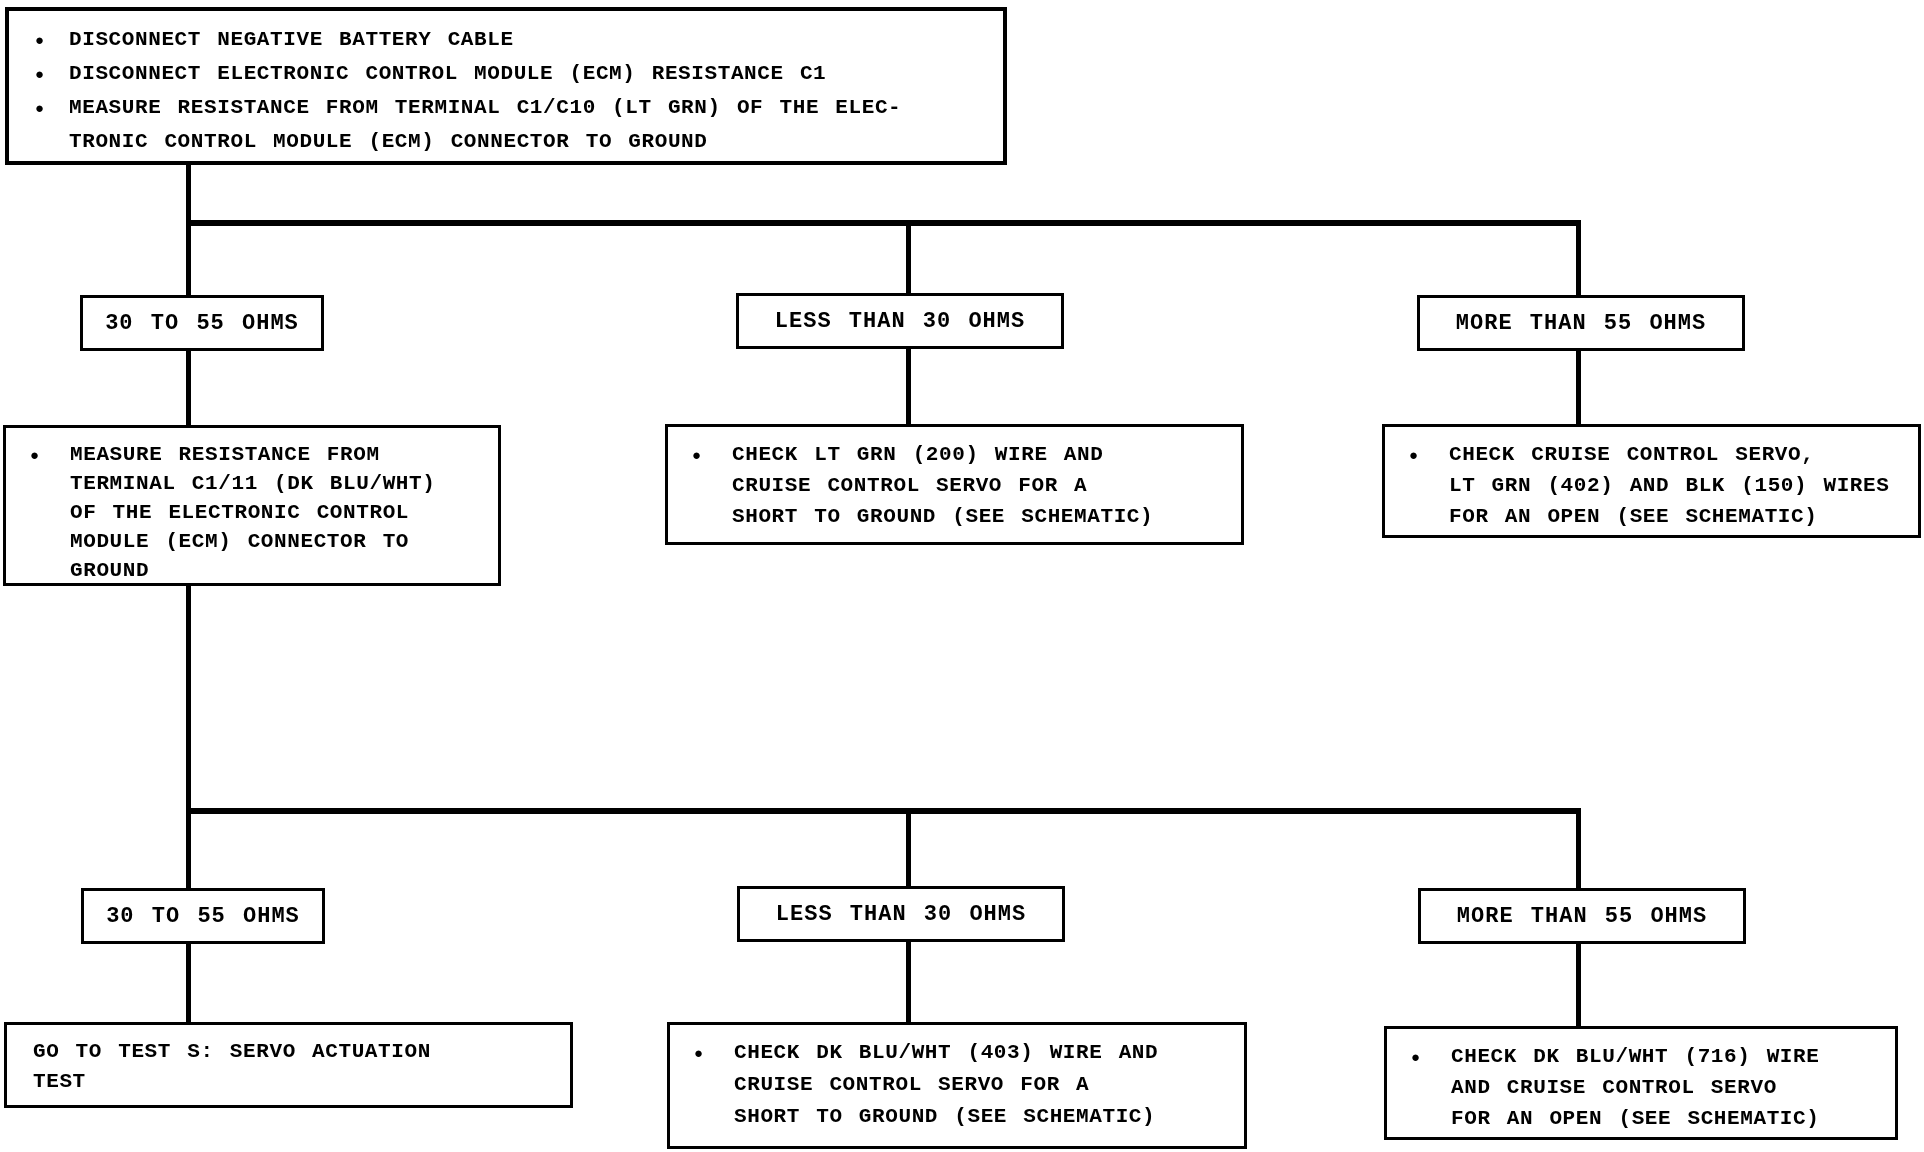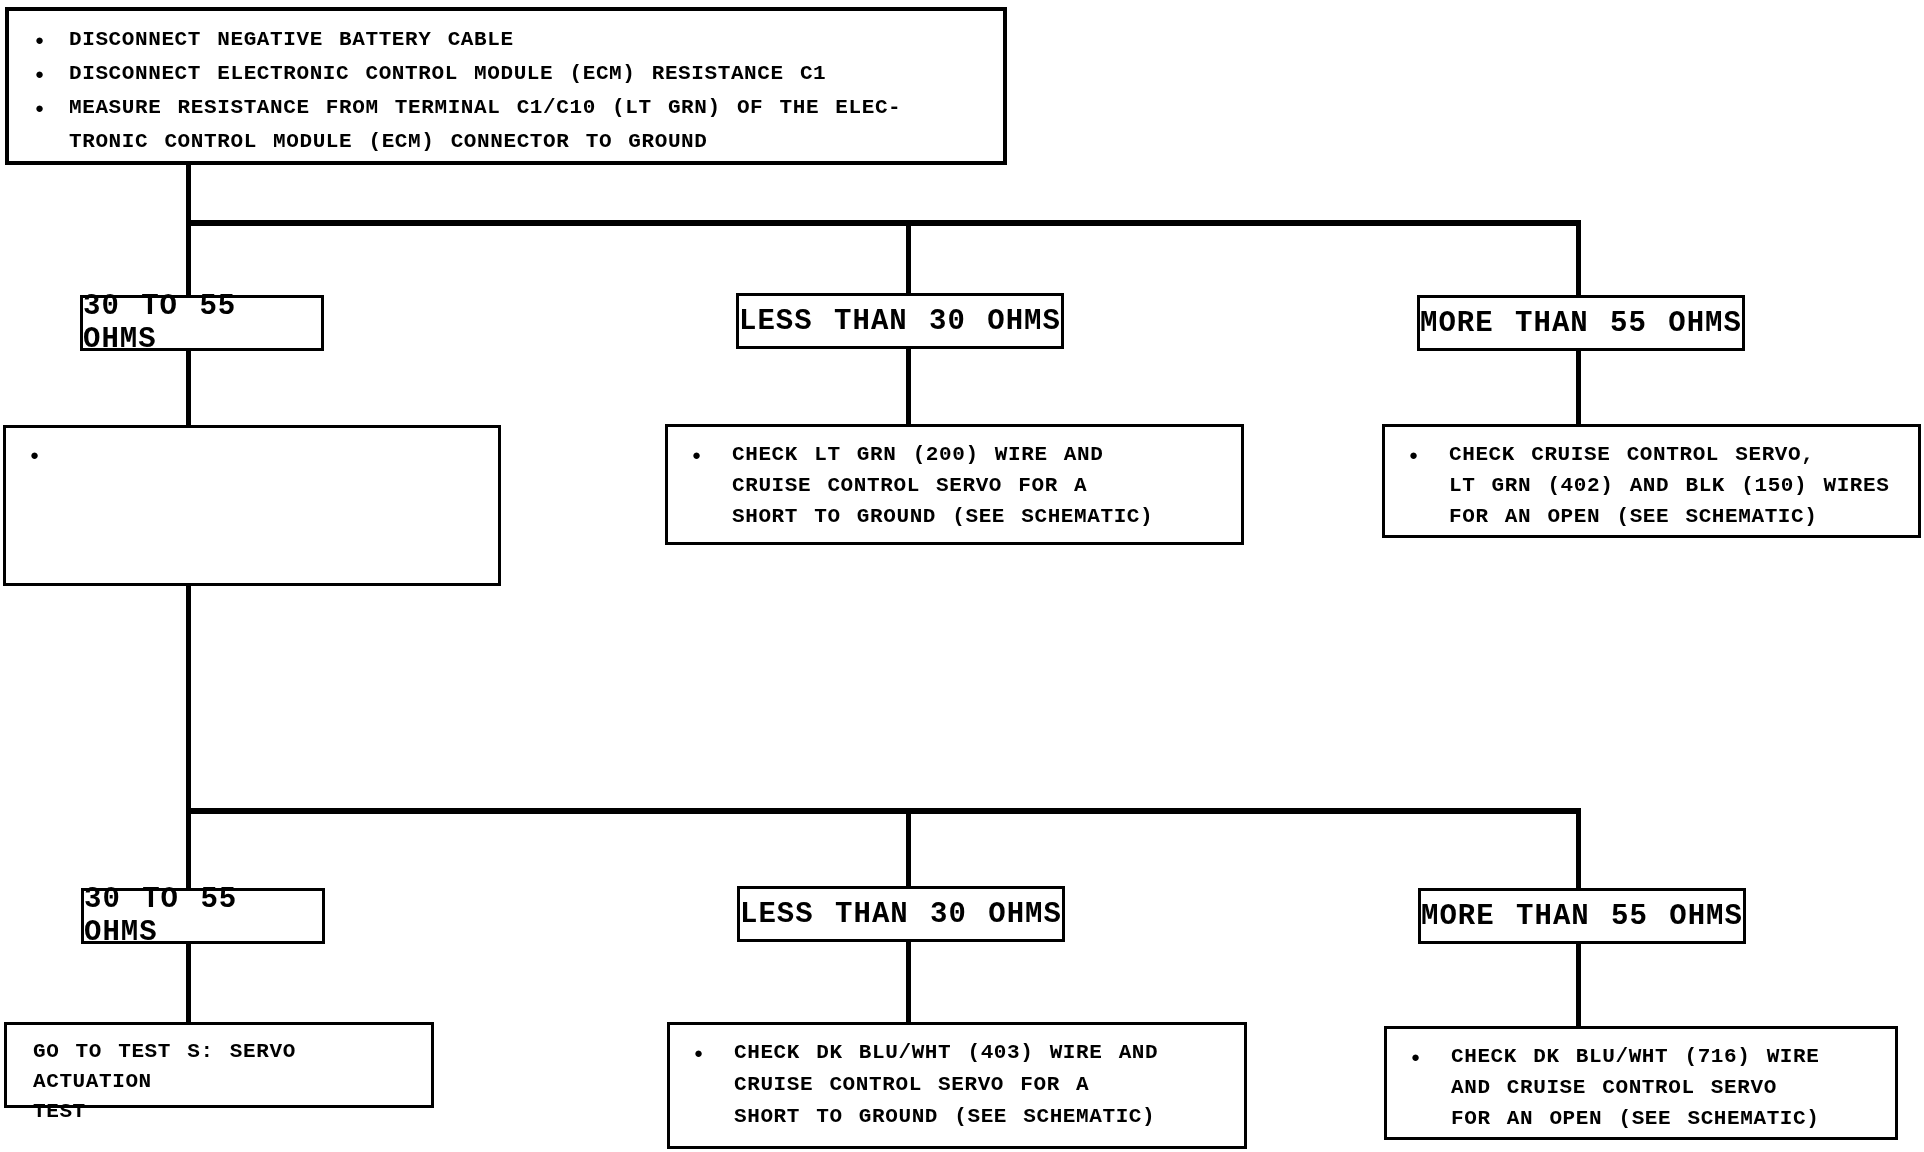--- a/index.html
+++ b/index.html
@@ -43,21 +43,21 @@
   }
   .box.start .txt { line-height: 34px; }
   .txt { white-space: pre-line; font-family: Liberation Mono, monospace; }
 
   
   .box.cond {
     height: 56px;
     display: flex;
     align-items: center;
     justify-content: center;
-    font-size: 29px;
+    font-size: 22px;
     letter-spacing: 1px;
   }
   .cond.r1c1 { left: 80px;  top: 295px; width: 244px; }
   .cond.r1c2 { left: 736px; top: 293px; width: 328px; }
   .cond.r1c3 { left: 1417px;top: 295px; width: 328px; }
   .cond.r2c1 { left: 81px;  top: 888px; width: 244px; }
   .cond.r2c2 { left: 737px; top: 886px; width: 328px; }
   .cond.r2c3 { left: 1418px;top: 888px; width: 328px; }
 
   
@@ -65,21 +65,21 @@
     font-size: 21px;
     padding: 12px 10px 0 24px;
   }
   .box.action .bullet { flex: 0 0 40px; }
   .action.a1 { left: 3px;    top: 425px; width: 498px;  height: 161px; }
   .action.a1 .txt, .action.a1 .bullet { line-height: 29px; }
   .action.a2 { left: 665px;  top: 424px; width: 579px;  height: 121px; }
   .action.a2 .txt, .action.a2 .bullet { line-height: 31px; }
   .action.a3 { left: 1382px; top: 424px; width: 539px;  height: 114px; }
   .action.a3 .txt, .action.a3 .bullet { line-height: 31px; }
-  .action.a4 { left: 4px;    top: 1022px; width: 430px; height: 86px; padding-left: 26px; }
+  .action.a4 { left: 4px;    top: 1022px; width: 569px; height: 86px; padding-left: 26px; }
   .action.a4 .txt { line-height: 30px; }
   .action.a5 { left: 667px;  top: 1022px; width: 580px; height: 127px; }
   .action.a5 .txt, .action.a5 .bullet { line-height: 32px; }
   .action.a6 { left: 1384px; top: 1026px; width: 514px; height: 114px; }
   .action.a6 .txt, .action.a6 .bullet { line-height: 31px; }
 
   
   .line {
     position: absolute;
     background: #000000;
@@ -123,20 +123,25 @@
     <span class="txt">MORE THAN 55 OHMS</span>
   </div>
 
   <div class="line v" style="left:186px; top:349px; height:78px;"></div>
   <div class="line v" style="left:906px; top:347px; height:79px;"></div>
   <div class="line v" style="left:1576px; top:349px; height:77px;"></div>
 
   <div class="box action a1">
     <div class="bullet-item">
       <span class="bullet">●</span>
+      <div class="txt">MEASURE RESISTANCE FROM
+TERMINAL C1/11 (DK BLU/WHT)
+OF THE ELECTRONIC CONTROL
+MODULE (ECM) CONNECTOR TO
+GROUND</div>
     </div>
   </div>
   <div class="box action a2">
     <div class="bullet-item">
       <span class="bullet">●</span>
       <div class="txt">CHECK LT GRN (200) WIRE AND
 CRUISE CONTROL SERVO FOR A
 SHORT TO GROUND (SEE SCHEMATIC)</div>
     </div>
   </div>

